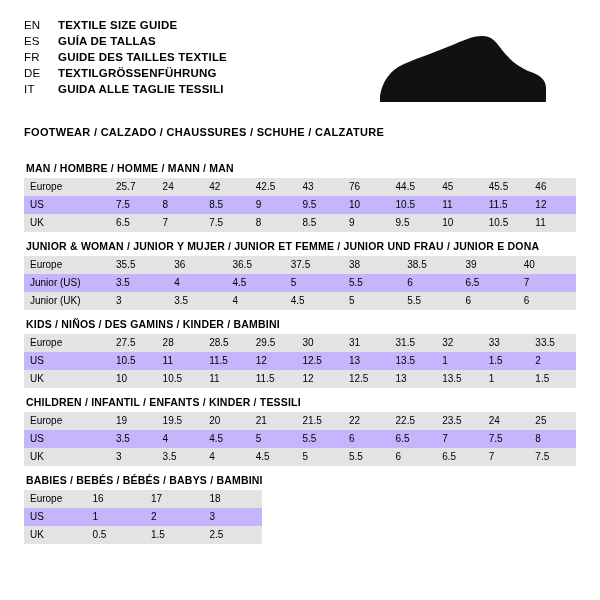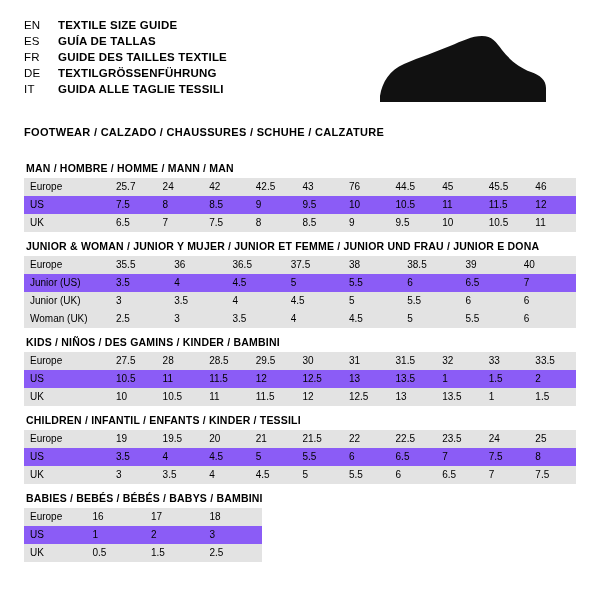--- a/index.html
+++ b/index.html
@@ -80,21 +80,21 @@
     table-layout: fixed;
   }
   td {
     font-size: 10px;
     line-height: 12px;
     padding: 3px 0 3px 6px;
     text-align: left;
     white-space: nowrap;
   }
   tr.shaded td { background: #e3e3e3; }
-  tr.plain td { background: #8b5cf6; }
+  tr.plain td { background: #c4b5fd; }
   td.label { width: 86px; }
   .babies table { width: 238px; }
   .babies td.label { width: 62px; }
   .babies td { width: 58px; }
 </style>
 </head>
 <body>
 
 <div class="page">
 
@@ -210,31 +210,20 @@
               <td class="label">Junior (UK)</td>
               <td>3</td>
               <td>3.5</td>
               <td>4</td>
               <td>4.5</td>
               <td>5</td>
               <td>5.5</td>
               <td>6</td>
               <td>6</td>
             </tr>
-            <tr class="shaded">
-              <td class="label">Woman (UK)</td>
-              <td>2.5</td>
-              <td>3</td>
-              <td>3.5</td>
-              <td>4</td>
-              <td>4.5</td>
-              <td>5</td>
-              <td>5.5</td>
-              <td>6</td>
-            </tr>
           </tbody>
         </table>
       </div>
       <div class="section">
         <div class="section-title">KIDS / NIÑOS / DES GAMINS / KINDER / BAMBINI</div>
         <table>
           <tbody>
             <tr class="shaded">
               <td class="label">Europe</td>
               <td>27.5</td>

